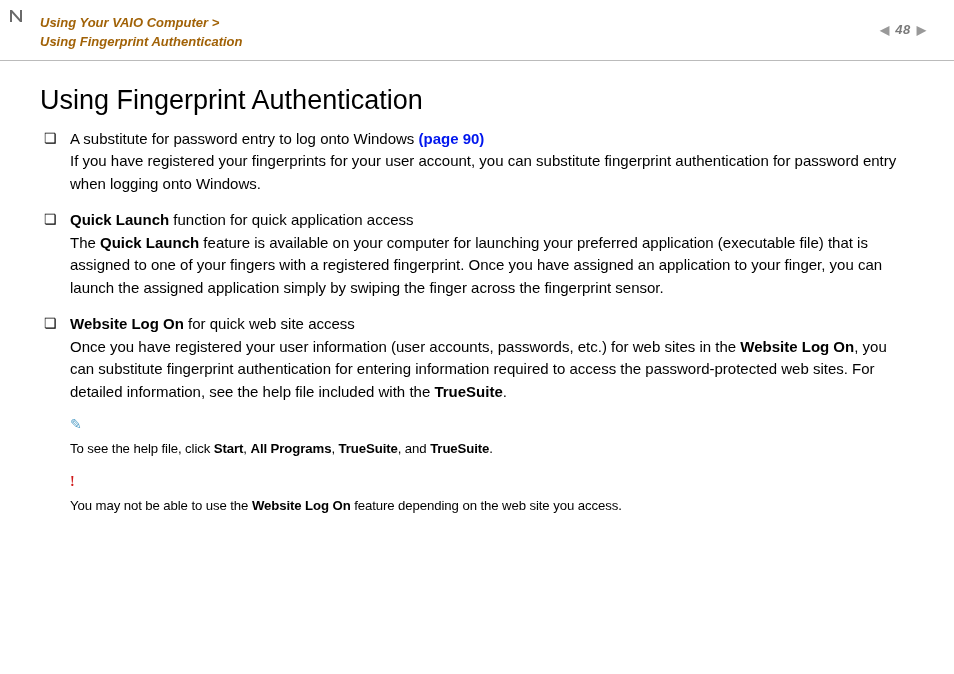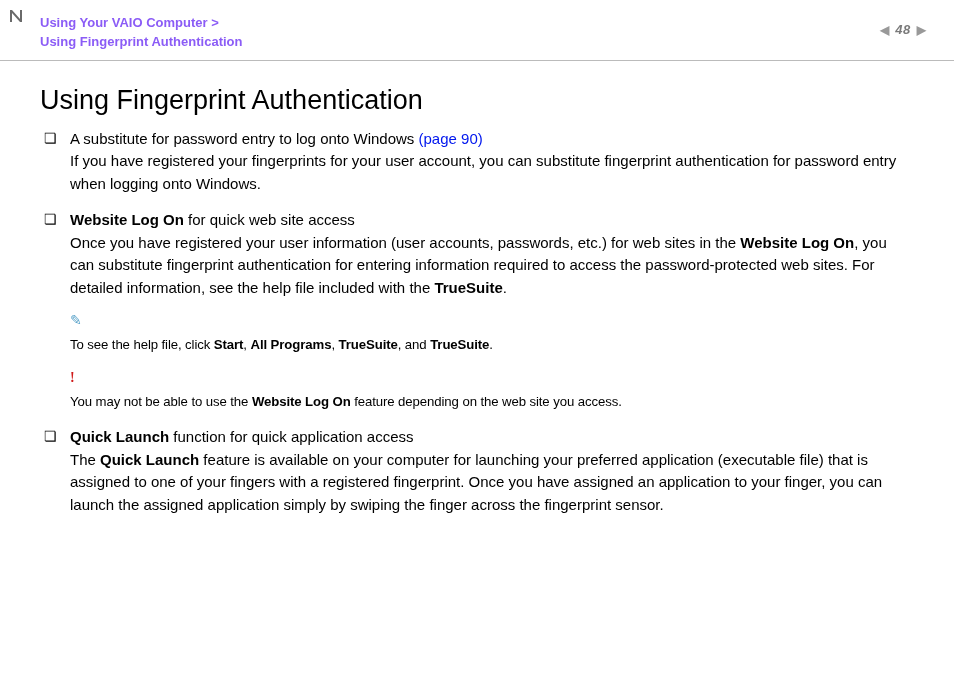--- a/index.html
+++ b/index.html
@@ -1,30 +1,30 @@
 <!DOCTYPE html>
 <html><head>
 <meta charset="utf-8">
 <style>
   * { box-sizing: border-box; margin: 0; padding: 0; }
   html, body { width: 954px; height: 674px; background: #fff; font-family: Arial, Helvetica, sans-serif; color: #000; }
   .page { width: 954px; height: 674px; position: relative; padding: 0; }
   .header { display: flex; justify-content: space-between; align-items: flex-start; padding: 14px 28px 8px 40px; border-bottom: 1px solid #bbb; }
-  .breadcrumb { color: #8b5cf6; font-size: 13px; font-weight: bold; line-height: 1.45; }
+  .breadcrumb { color: #a16207; font-size: 13px; font-weight: bold; line-height: 1.45; font-style: italic; }
   .breadcrumb .gt { font-weight: bold; }
   .pagenav { display: flex; align-items: center; gap: 6px; color: #7a7a7a; font-size: 13px; font-weight: bold; font-style: italic; margin-top: 8px;}
   .tri { font-style: normal; font-size: 12px; color: #999; cursor: pointer; user-select: none; }
   .pagenum { letter-spacing: 0.5px; }
   .content { padding: 24px 40px 0 40px; }
   h1 { font-size: 27px; font-weight: normal; margin-bottom: 12px; font-family: Arial, Helvetica, sans-serif; }
   .intro { font-size: 15px; line-height: 1.5; margin-bottom: 10px; }
   ul.bullets { list-style: none; margin-top: 8px; }
   ul.bullets > li { position: relative; padding-left: 30px; font-size: 15px; line-height: 1.5; margin-bottom: 14px; }
   ul.bullets > li::before { content: "❏"; position: absolute; left: 4px; top: 0; font-size: 14px; }
-  .link { color: #0016ee; cursor: pointer; }
+  .link { color: #0016ee; cursor: pointer; font-weight: bold; }
   .note-block { margin: 10px 0 2px 0; }
   .note-icon { color: #55a0c8; font-size: 14px; display:inline-block; margin-bottom:2px;}
   .note-icon.warn { color: #d01b1b; font-weight: bold; font-family: Georgia, serif; }
   .note-text { font-size: 13.2px; line-height: 1.5; font-family: "Helvetica Neue", Arial, sans-serif; }
   .condensed { font-stretch: condensed; letter-spacing: -0.1px; }
   b { font-weight: bold; }
   .n { position:absolute; top:8px; left:8px; width:16px; height:16px; }
   .n svg { width:16px; height:16px; }
 </style>
 </head>
@@ -54,38 +54,38 @@
     <h1>Using Fingerprint Authentication</h1>
 
     <ul class="bullets">
 
       <li>
         <span>A substitute for password entry to log onto Windows </span><span class="link">(page 90)</span><br>
         <span>If you have registered your fingerprints for your user account, you can substitute fingerprint authentication for password entry when logging onto Windows.</span>
       </li>
 
       <li>
+        <b>Quick Launch</b><span> function for quick application access</span><br>
+        <span>The </span><b>Quick Launch</b><span> feature is available on your computer for launching your preferred application (executable file) that is assigned to one of your fingers with a registered fingerprint. Once you have assigned an application to your finger, you can launch the assigned application simply by swiping the finger across the fingerprint sensor.</span>
+      </li>
+
+      <li>
         <b>Website Log On</b><span> for quick web site access</span><br>
         <span>Once you have registered your user information (user accounts, passwords, etc.) for web sites in the </span><b>Website Log On</b><span>, you can substitute fingerprint authentication for entering information required to access the password-protected web sites. For detailed information, see the help file included with the </span><b>TrueSuite</b><span>.</span>
 
         <div class="note-block">
           <span class="note-icon">✎</span><br>
           <span class="note-text condensed">
             <span>To see the help file, click </span><b>Start</b><span>, </span><b>All Programs</b><span>, </span><b>TrueSuite</b><span>, and </span><b>TrueSuite</b><span>.</span>
           </span>
         </div>
 
         <div class="note-block">
           <span class="note-icon warn">!</span><br>
           <span class="note-text condensed">
             <span>You may not be able to use the </span><b>Website Log On</b><span> feature depending on the web site you access.</span>
           </span>
         </div>
       </li>
 
-      <li>
-        <b>Quick Launch</b><span> function for quick application access</span><br>
-        <span>The </span><b>Quick Launch</b><span> feature is available on your computer for launching your preferred application (executable file) that is assigned to one of your fingers with a registered fingerprint. Once you have assigned an application to your finger, you can launch the assigned application simply by swiping the finger across the fingerprint sensor.</span>
-      </li>
-
     </ul>
   </div>
 </div>
 
 </body></html>

